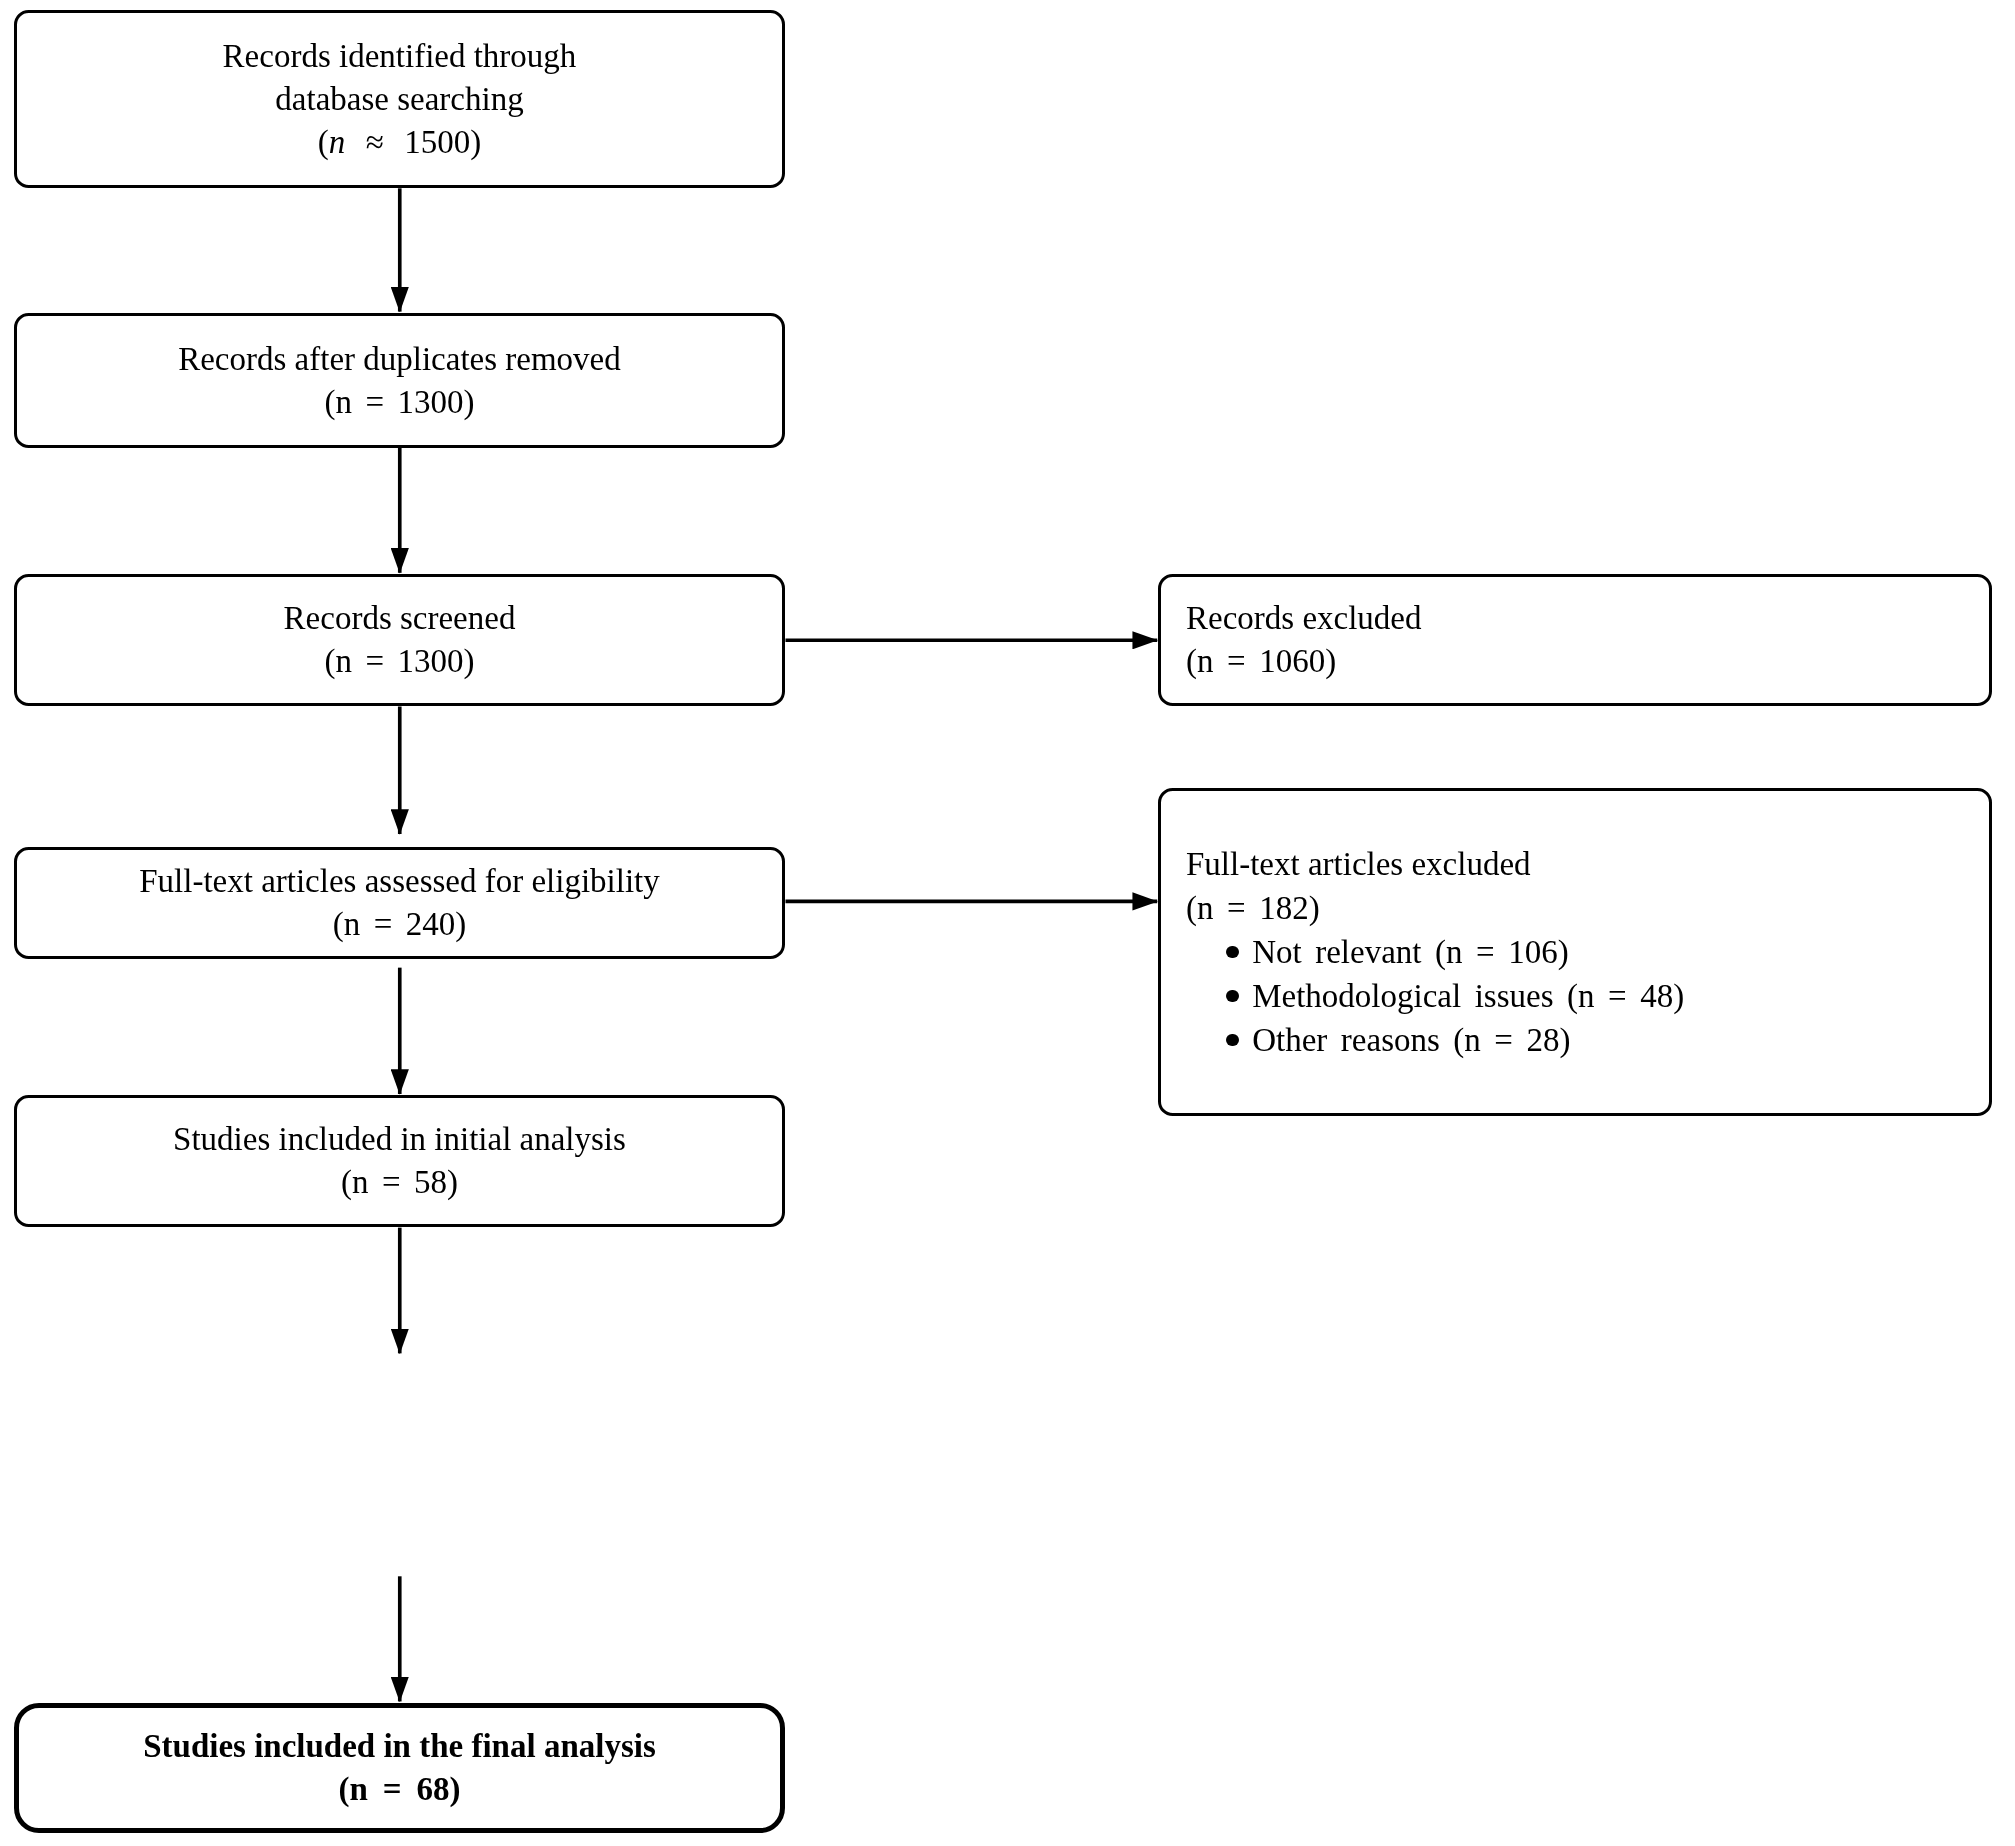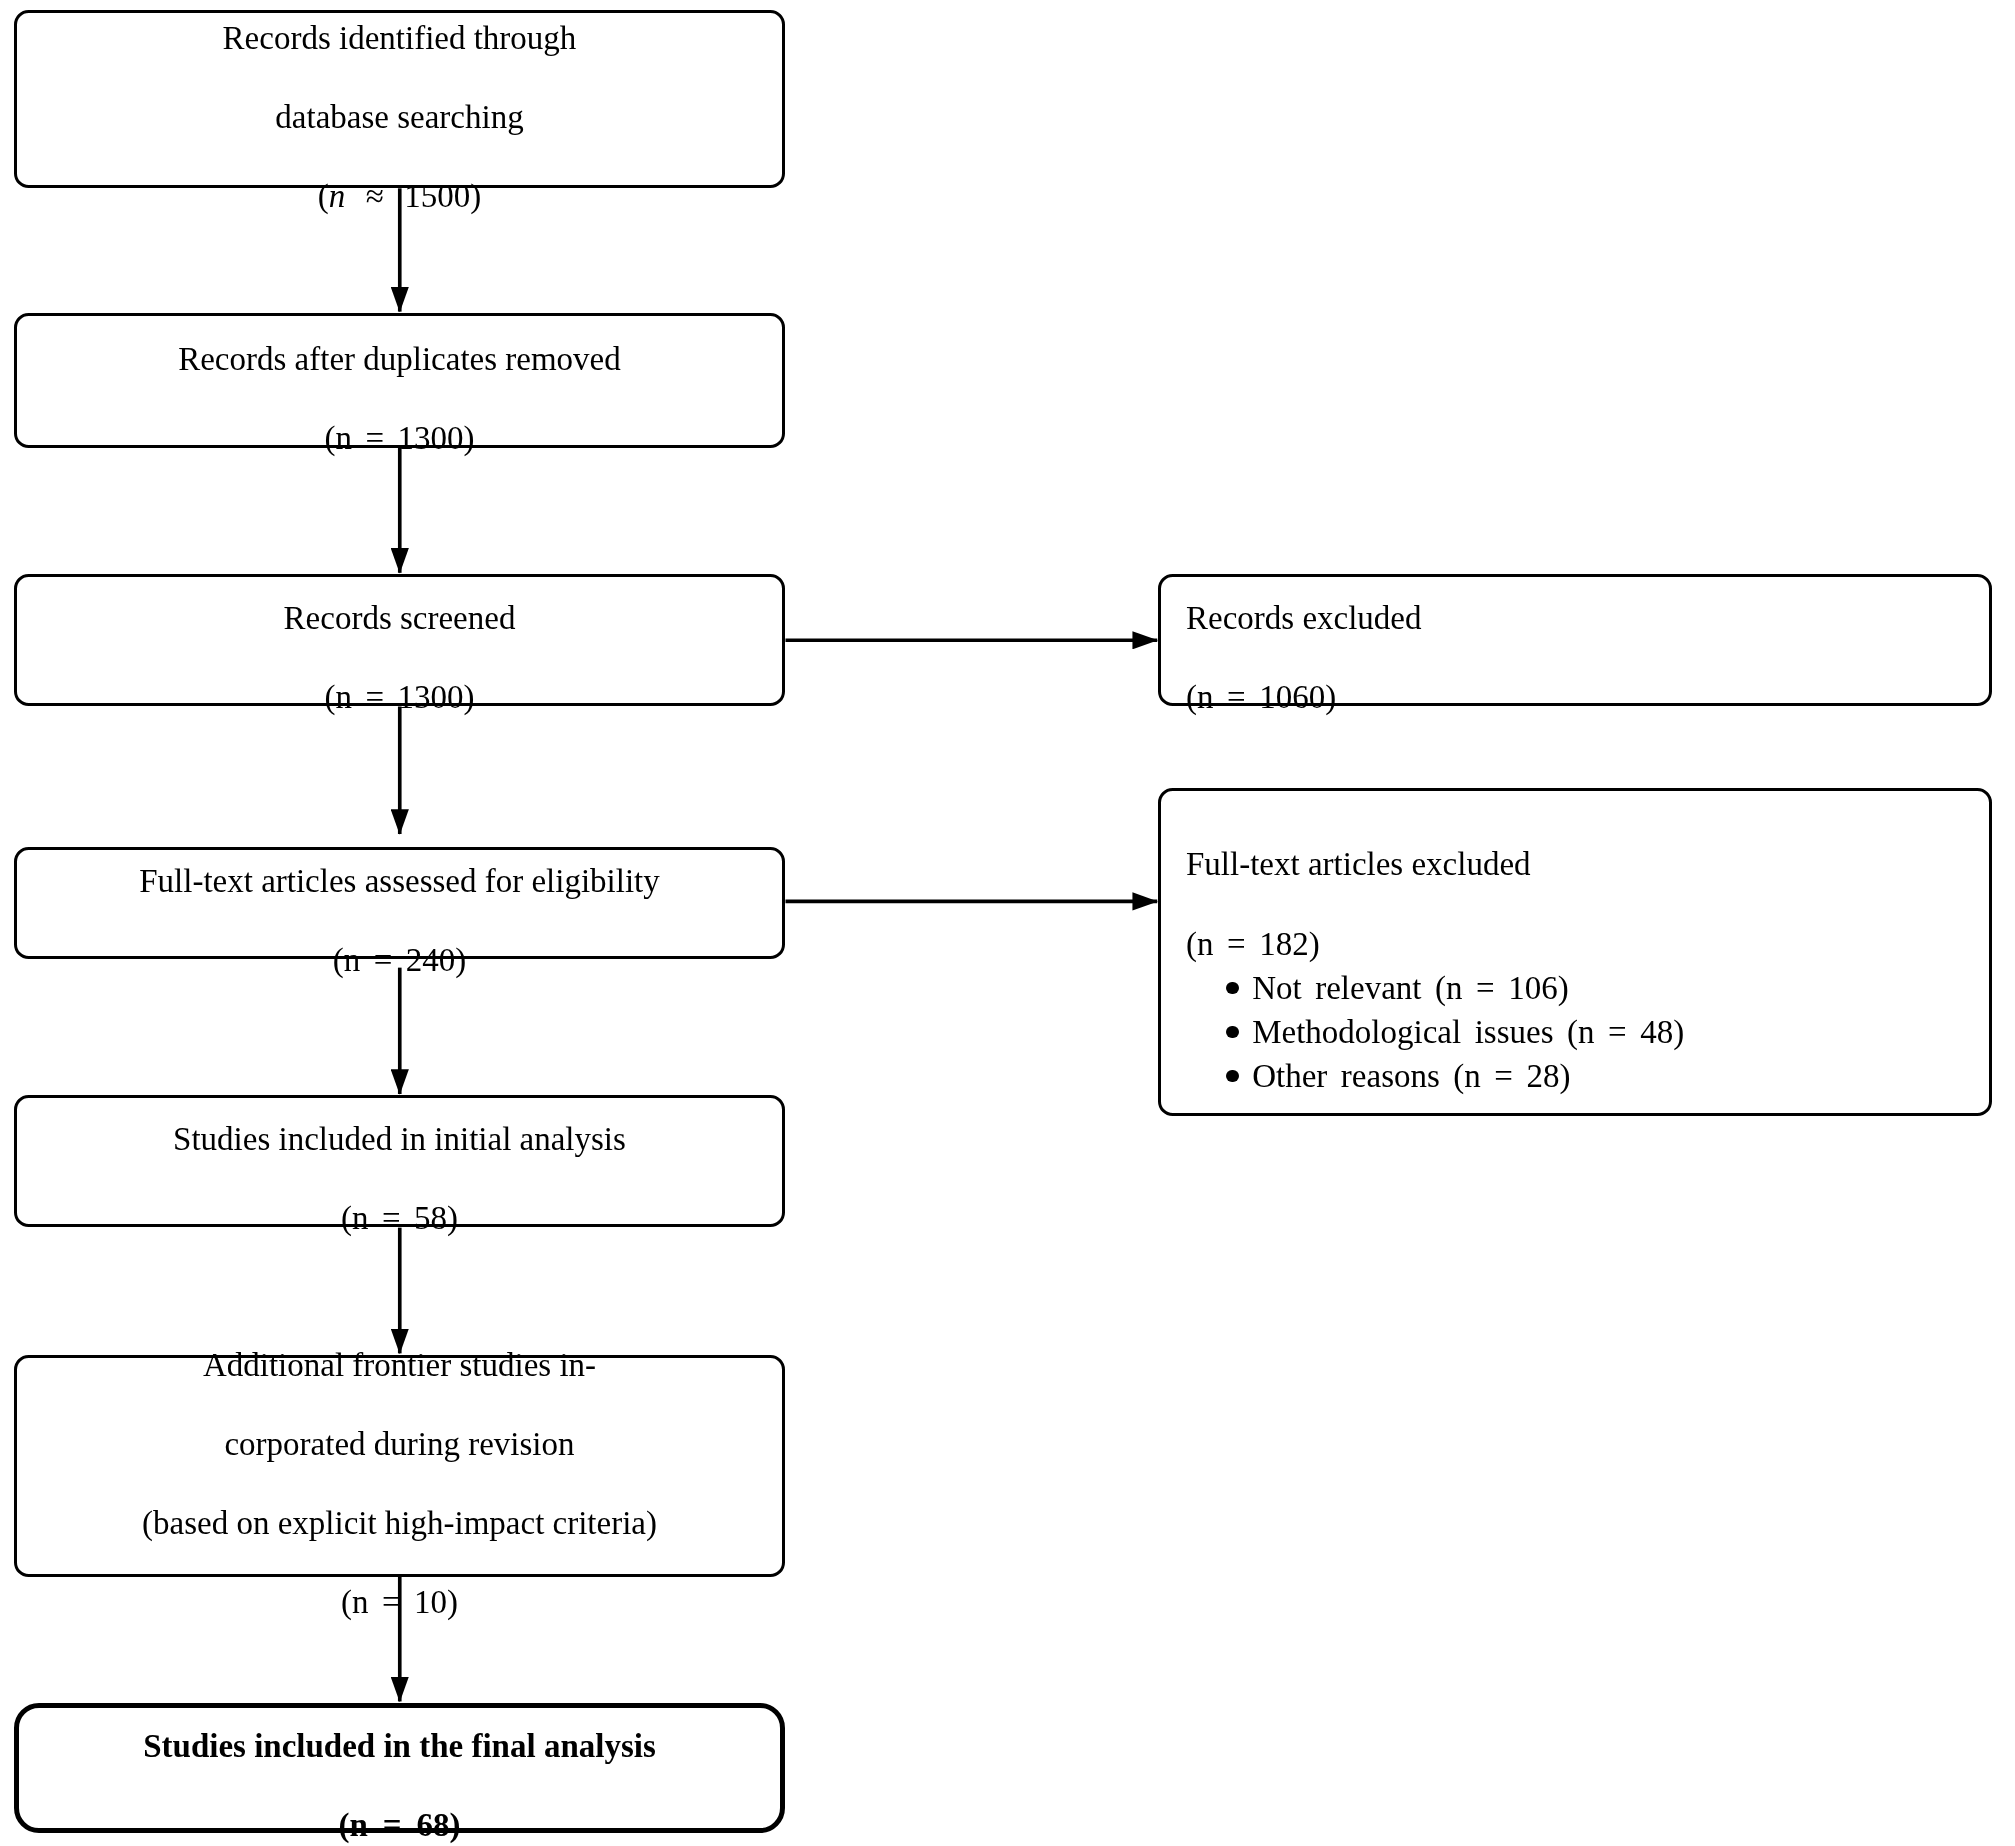--- a/index.html
+++ b/index.html
@@ -35,21 +35,21 @@
   .box.left-align {
     align-items: flex-start;
     text-align: left;
     padding: 0 25px;
   }
   .box.thick {
     border-width: 5.5px;
     font-weight: 700;
     border-radius: 25px;
   }
-  .line { white-space: nowrap; margin-top: 36px; }
+  .line { white-space: nowrap; }
   .count { word-spacing: 0.16em; }
   .var { font-style: italic; }
   .rel-approx { margin: 0 0.62em; }
   .rel-eq { margin: 0 0.45em; }
   .box.tall-list { line-height: 44px; }
   ul.reasons {
     list-style: none;
     margin: 0;
     padding: 0 0 0 40px;
   }
@@ -103,26 +103,20 @@
   <div class="box" style="left:14px; top:847px; width:771px; height:112px">
     <div class="line">Full-text articles assessed for eligibility</div>
     <div class="line count">(n = 240)</div>
   </div>
 
   <div class="box" style="left:14px; top:1095px; width:771px; height:132px">
     <div class="line">Studies included in initial analysis</div>
     <div class="line count">(n = 58)</div>
   </div>
 
-  <div class="box" style="left:14px; top:1355px; width:771px; height:222px">
-    <div class="line">Additional frontier studies in-</div>
-    <div class="line">corporated during revision</div>
-    <div class="line">(based on explicit high-impact criteria)</div>
-    <div class="line count">(n = 10)</div>
-  </div>
 
   <div class="box thick" style="left:14px; top:1703px; width:771px; height:130px">
     <div class="line">Studies included in the final analysis</div>
     <div class="line"><span>(n</span><span class="rel-eq">=</span><span>68)</span></div>
   </div>
 
   <div class="box left-align" style="left:1158px; top:574px; width:834px; height:132px">
     <div class="line">Records excluded</div>
     <div class="line count">(n = 1060)</div>
   </div>

